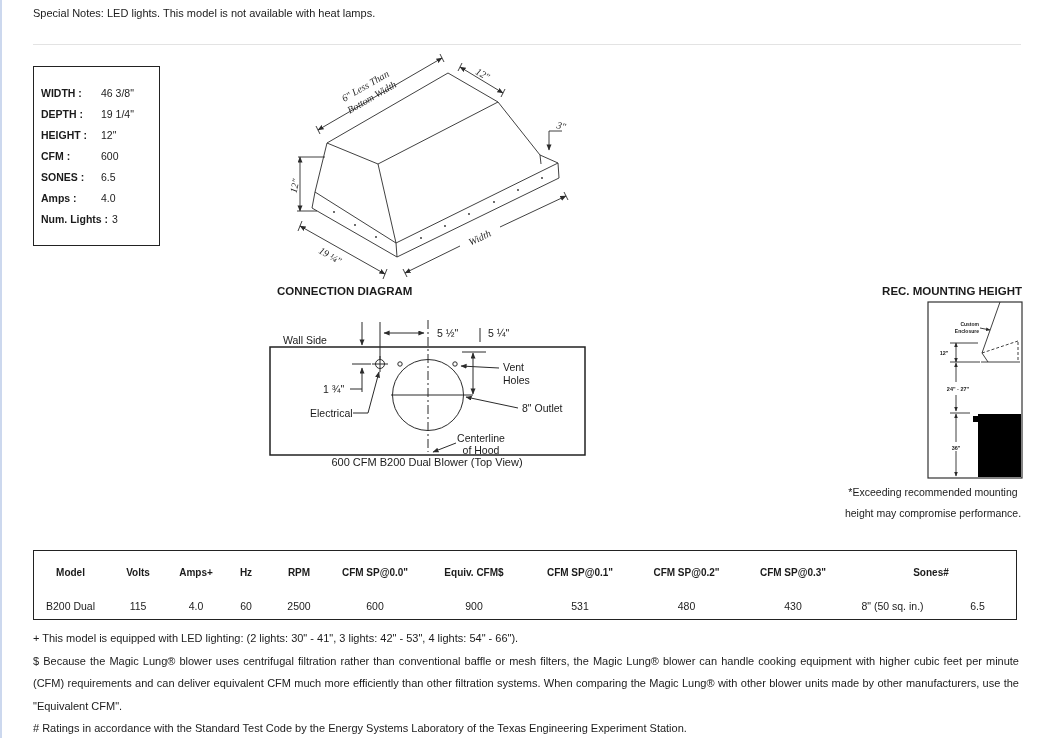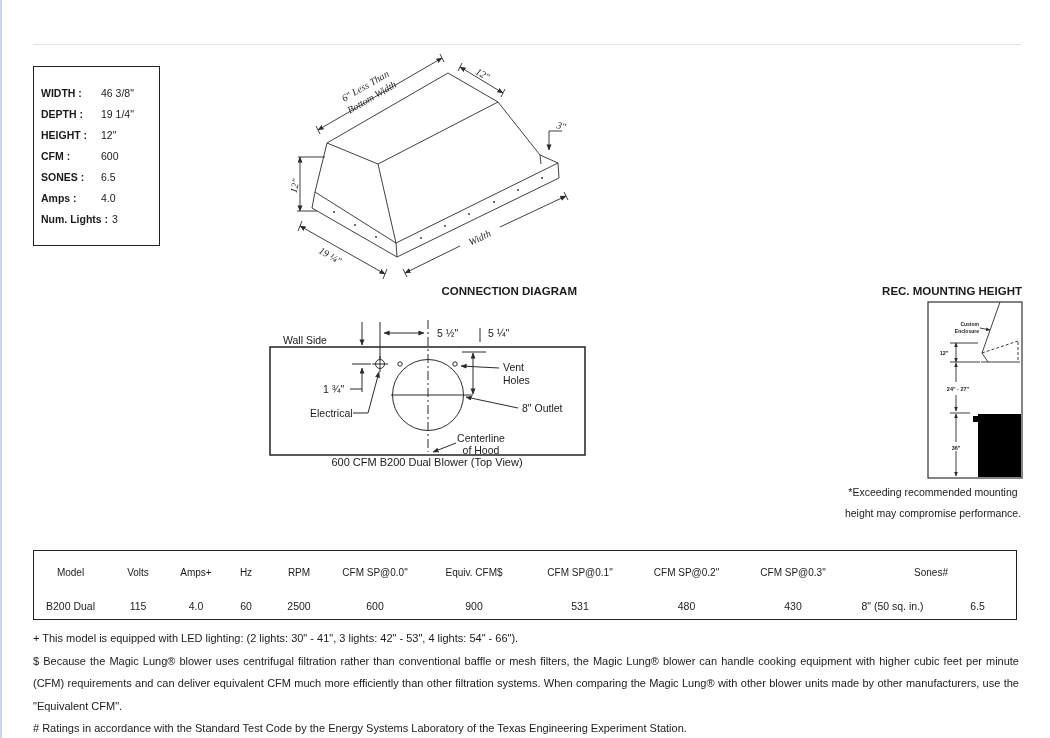--- a/index.html
+++ b/index.html
@@ -14,33 +14,33 @@
   #spec-table{left:33px;top:66px;width:127px;height:180px;border:1.6px solid #222;
               box-sizing:border-box;display:flex;flex-direction:column;justify-content:space-around;
               padding:15px 0;}
   .spec-row{position:relative;height:22px;display:flex;align-items:center;font-size:10.5px;}
   .spec-row .lbl{font-weight:bold;margin-left:7px;white-space:nowrap;}
   .spec-row .val{white-space:nowrap;}
   .spec-row .v-abs{position:absolute;left:67px;}
   .spec-row .v-in{margin-left:4px;}
 
   
-  #conn-title{left:277px;top:285px;width:300px;text-align:right;font-weight:bold;font-size:11.5px;}
+  #conn-title{left:277px;top:285px;width:300px;text-align:left;font-weight:bold;font-size:11.5px;}
   #conn-caption{left:277px;top:456px;width:300px;text-align:center;font-size:11px;}
   #mount-title{left:845px;top:285px;width:177px;text-align:right;font-weight:bold;font-size:11.5px;}
   #mount-note{left:839px;top:482px;width:188px;text-align:center;font-size:10.5px;line-height:20.5px;}
   #elec-title{left:33px;top:525px;width:984px;text-align:center;font-weight:bold;font-size:11.5px;}
 
   
   #elec-table{left:33px;top:550px;width:984px;height:70px;border:1.5px solid #222;
               box-sizing:border-box;display:flex;flex-direction:column;}
   .hdr-row{flex:1;display:flex;align-items:center;}
   .dat-row{height:26px;display:flex;align-items:center;}
   .cell{display:flex;align-items:center;justify-content:center;text-align:center;height:100%;}
-  .hdr-row .cell{font-weight:normal;font-size:10px;line-height:11px;}
+  .hdr-row .cell{font-weight:bold;font-size:10px;line-height:11px;}
   .dat-row .cell{font-size:10.5px;}
   .w0{width:73px}.w1{width:62px}.w2{width:54px}.w3{width:46px}.w4{width:60px}.w5{width:92px}
   .w6{width:106px}.w7{width:106px}.w8{width:107px}.w9{width:106px}.w10{width:93px}.w11{flex:1}
 
   
   #footnotes{left:33px;top:627px;width:986px;font-size:11px;line-height:22.5px;}
   #footnotes p{margin:0;}
   #footnotes p.just{text-align:justify;}
 
   
@@ -50,20 +50,21 @@
   .dim-t{font-family:"Liberation Serif",serif;font-style:italic;font-size:10px;fill:#2b2b2b;}
   .conn-t{font-family:"Liberation Sans",sans-serif;font-size:10.5px;fill:#1b1b1b;}
   .mnt-t{font-family:"Liberation Sans",sans-serif;font-size:5px;font-weight:bold;fill:#1b1b1b;}
   .mnt-d{font-family:"Liberation Sans",sans-serif;font-size:5.5px;font-weight:bold;fill:#1b1b1b;}
 </style>
 </head>
 <body>
 
 <div id="page">
   <div class="abs" id="left-strip"></div>
+  <div class="abs" id="special-notes">Special Notes: LED lights. This model is not available with heat lamps.</div>
   <div class="abs" id="top-divider"></div>
 
   <div class="abs" id="spec-table">
     <div class="spec-row">
         <span class="lbl">WIDTH :</span>
         <span class="val v-abs">46 3/8"</span>
       </div>
     <div class="spec-row">
         <span class="lbl">DEPTH :</span>
         <span class="val v-abs">19 1/4"</span>

